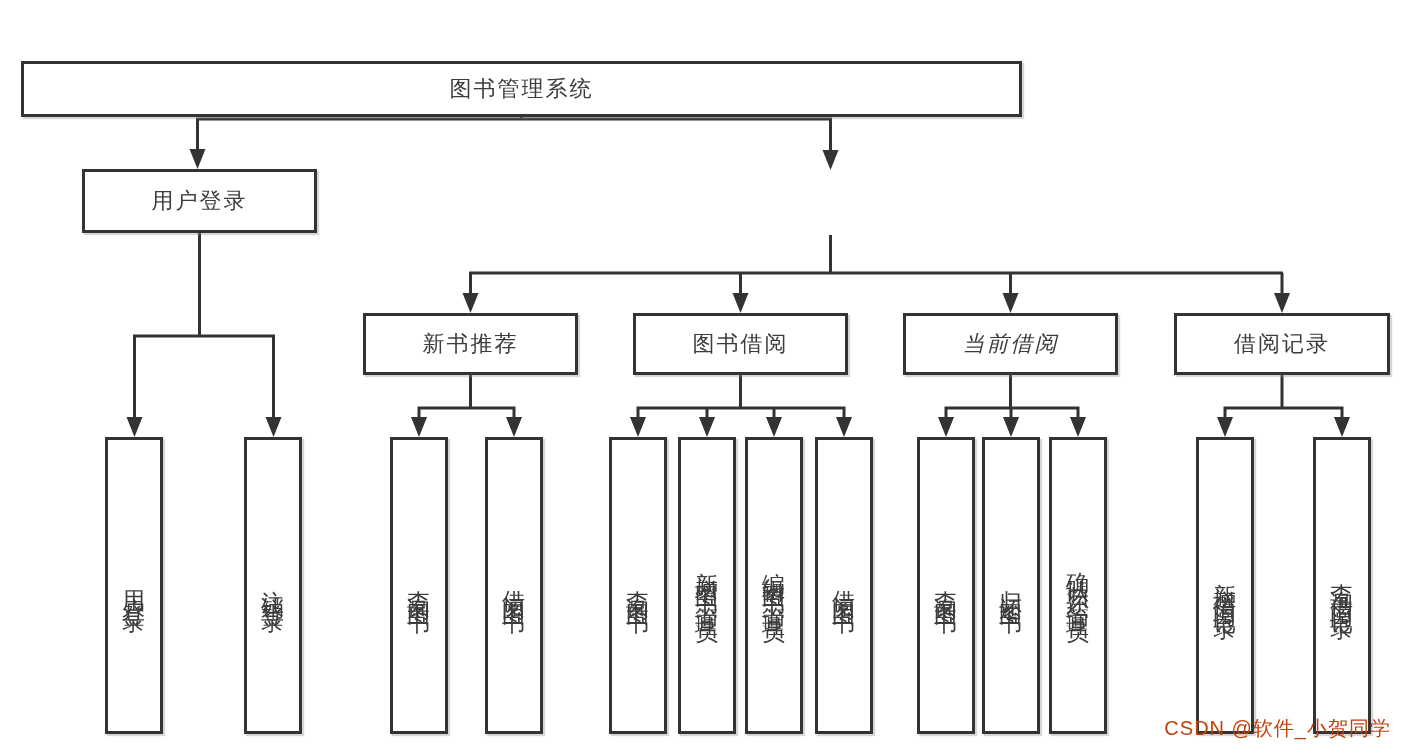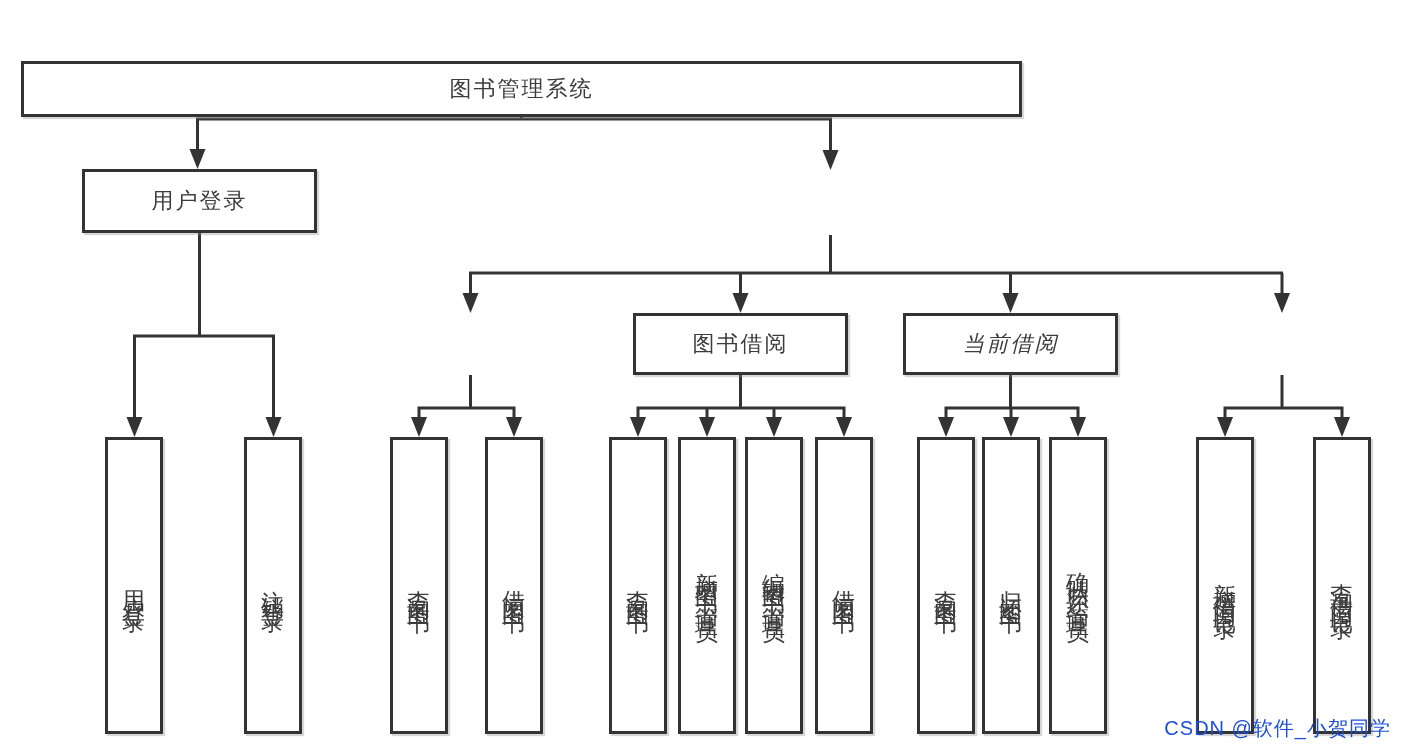--- a/index.html
+++ b/index.html
@@ -14,21 +14,21 @@
   }
   .hbox{font-size:22px;letter-spacing:2px;}
   .vbox{
     width:58px;top:437px;height:297px;
     writing-mode:vertical-rl;text-orientation:mixed;
     font-size:23px;letter-spacing:7px;line-height:58px;
   }
   .vbox span{display:inline-block;}
   svg.connectors{position:absolute;left:0;top:0;pointer-events:none;}
   .watermark{
-    position:absolute;right:14px;bottom:5px;font-size:20px;color:#1d4ed8;
+    position:absolute;right:14px;bottom:5px;font-size:20px;color:#c2410c;
     letter-spacing:1px;
   }
 </style>
 </head>
 <body>
 
 <div class="stage">
 
   <svg class="connectors" width="1405" height="747" viewBox="0 0 1405 747">
     <g stroke="#333333" stroke-width="3" fill="none">
@@ -71,25 +71,31 @@
   </svg>
 
   <div class="node hbox" style="left:21px;top:13px;width:1001px;height:56px;margin-top:48px;">
     <span>图书管理系统</span>
   </div>
 
   <div class="node hbox" style="left:82px;top:169px;width:235px;height:64px;">
     <span>用户登录</span>
   </div>
 
+  <div class="node hbox" style="left:363px;top:313px;width:215px;height:62px;">
+    <span>新书推荐</span>
+  </div>
   <div class="node hbox" style="left:633px;top:313px;width:215px;height:62px;">
     <span>图书借阅</span>
   </div>
   <div class="node hbox" style="left:903px;top:313px;width:215px;height:62px;font-style:italic;">
     <span>当前借阅</span>
+  </div>
+  <div class="node hbox" style="left:1174px;top:313px;width:216px;height:62px;">
+    <span>借阅记录</span>
   </div>
 
   <div class="node vbox" style="left:105px;">
     <span>用户登录</span>
   </div>
   <div class="node vbox" style="left:244px;">
     <span>注销登录</span>
   </div>
 
   <div class="node vbox" style="left:390px;">

